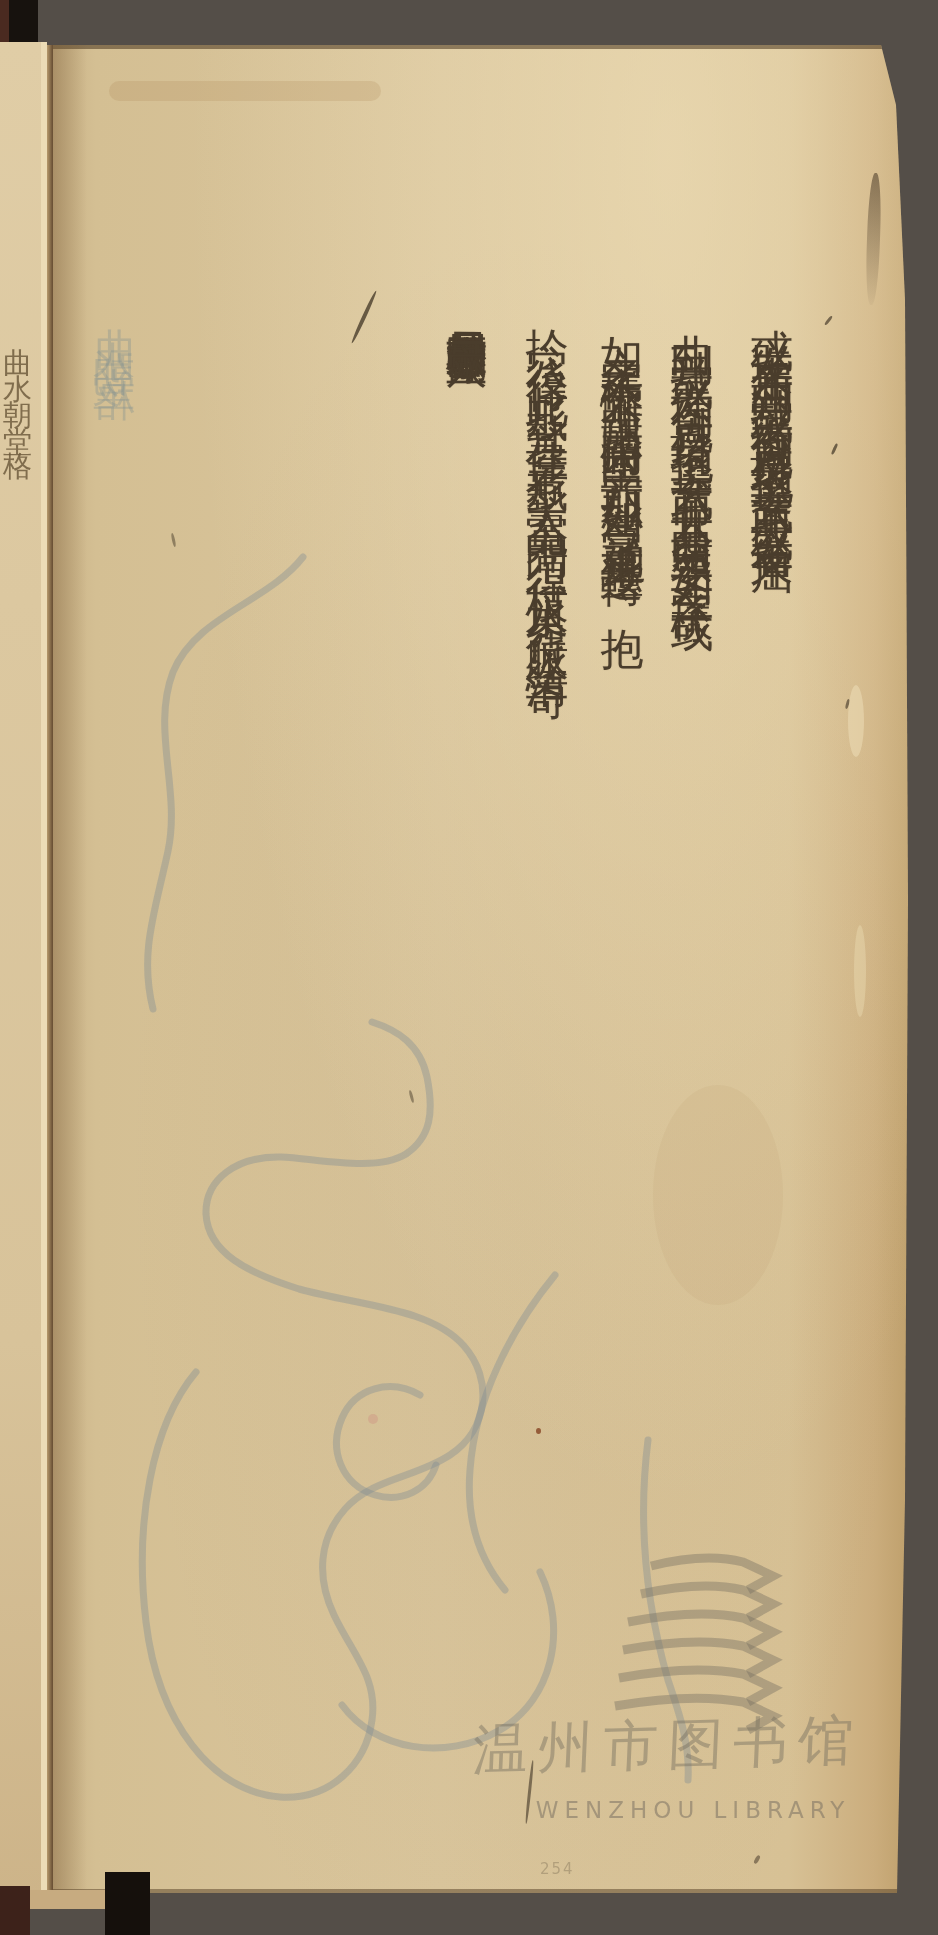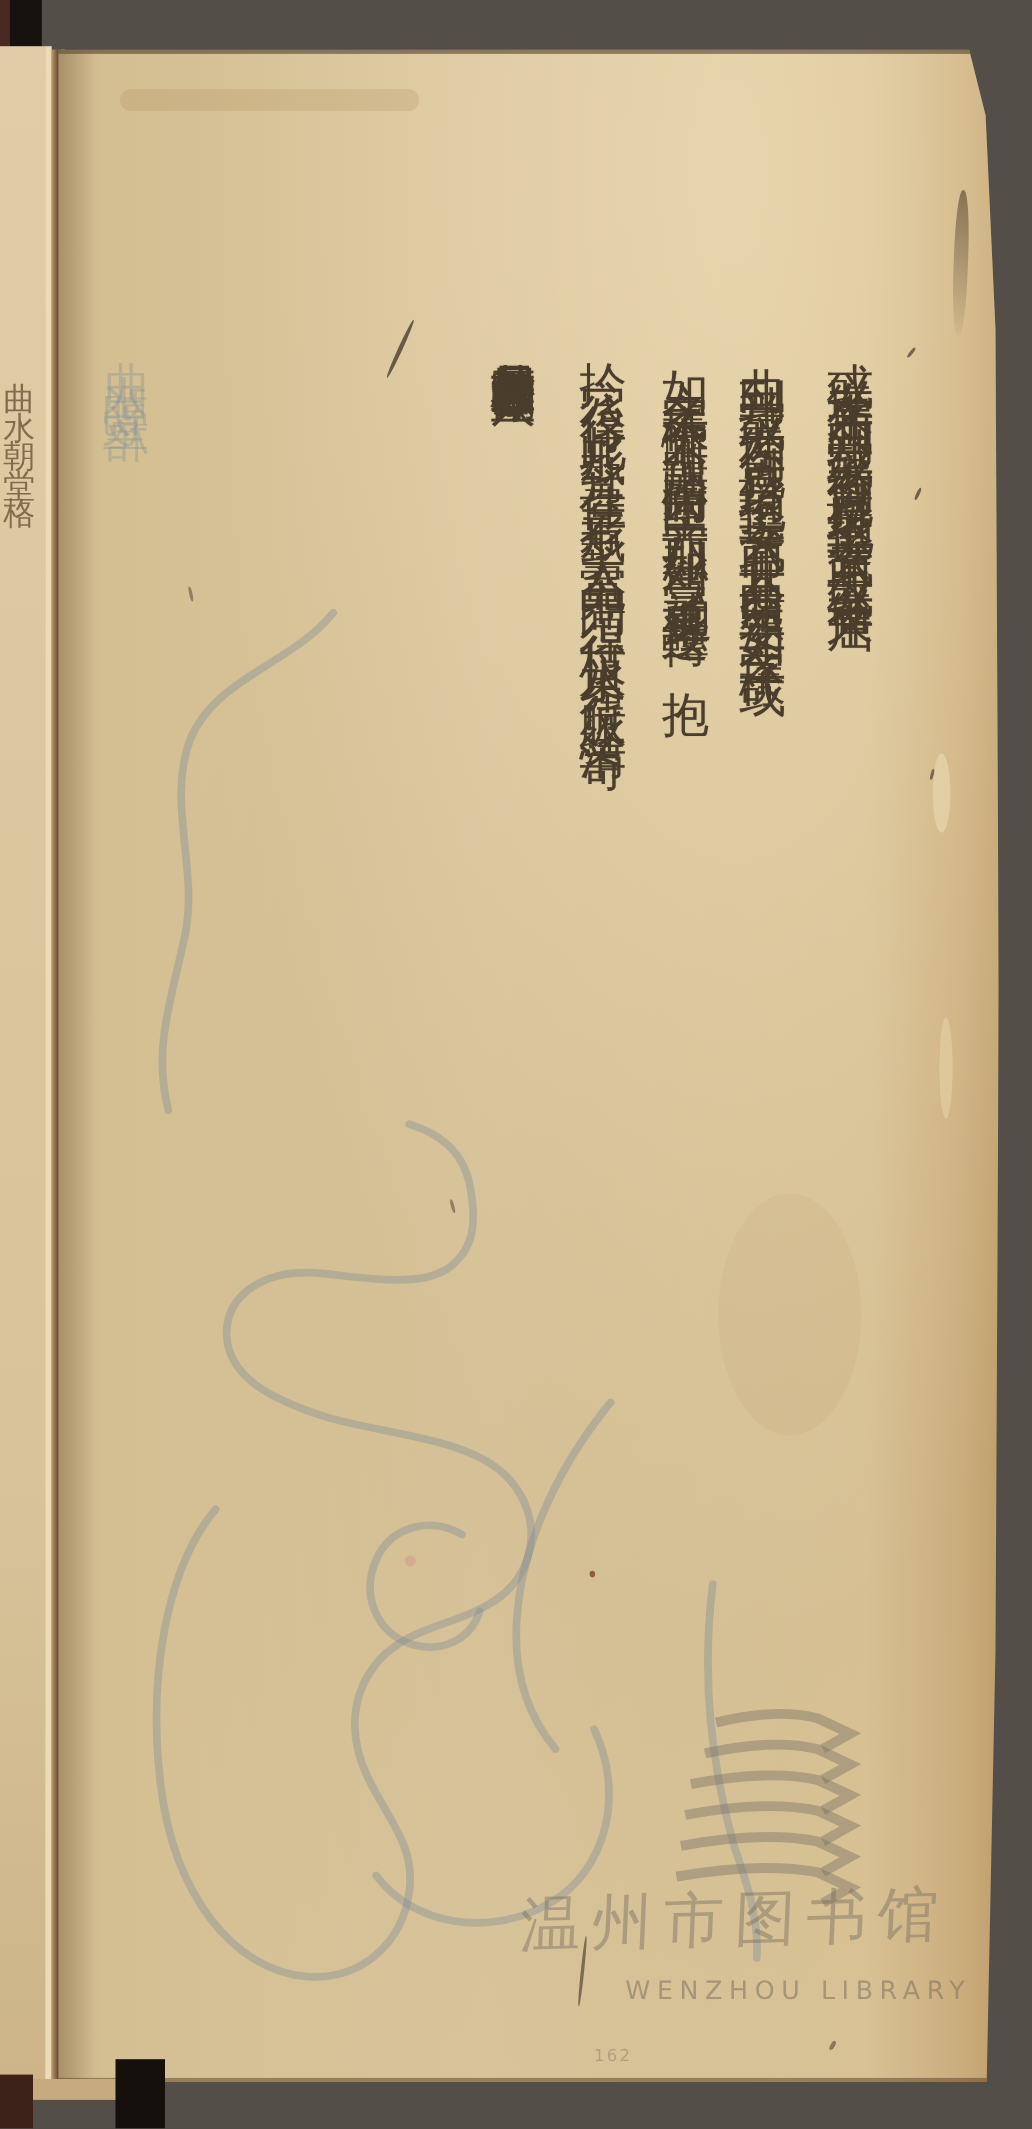--- a/index.html
+++ b/index.html
@@ -66,21 +66,21 @@
   .diagram-svg{position:absolute;left:0;top:0;}
   
   .wm-cn{
     position:absolute;left:420px;top:1672px;width:440px;
     font-size:55px;letter-spacing:10px;line-height:1;
     color:rgba(118,110,95,0.45);
     transform:rotate(-1.5deg) skewX(-4deg);
     white-space:nowrap;
   }
   .wm-en{
-    position:absolute;left:450px;top:1752px;width:380px;text-align:right;
+    position:absolute;left:450px;top:1752px;width:380px;text-align:center;
     font-size:23px;letter-spacing:6px;
     color:rgba(118,110,95,0.52);
   }
   .edge-number{
     position:absolute;left:487px;top:1815px;
     font-size:15px;letter-spacing:2px;color:rgba(100,88,65,0.32);
   }
   
   .mark{position:absolute;background:#4a3d2c;border-radius:45%;}
   .m1{left:780px;top:398px;width:3px;height:12px;transform:rotate(25deg);opacity:.75;}
@@ -147,21 +147,21 @@
       <path d="M588 1549 C624 1541 660 1538 690 1545 L720 1559 L695 1573"></path>
       <path d="M575 1577 C616 1569 658 1566 690 1573 L720 1587 L695 1601"></path>
       <path d="M570 1605 C612 1597 656 1594 690 1601 L720 1615 L695 1629"></path>
       <path d="M566 1633 C610 1625 654 1622 690 1629 L720 1643 L695 1657"></path>
       <path d="M562 1661 C608 1653 652 1650 690 1657 L720 1671 L695 1685"></path>
     </g>
   </svg>
   <div class="wm-cn">温州市图书馆</div>
   <div class="wm-en">WENZHOU LIBRARY</div>
 
-  <div class="edge-number">162</div>
+  <div class="edge-number">254</div>
 
   <div class="mark m1"></div>
   <div class="mark m2"></div>
   <div class="mark m3"></div>
   <div class="mark m4"></div>
   <div class="mark m5"></div>
   <div class="mark m6"></div>
   <div class="mark m7"></div>
   <div class="mark m8"></div>
   <div class="mark dot-a"></div>

